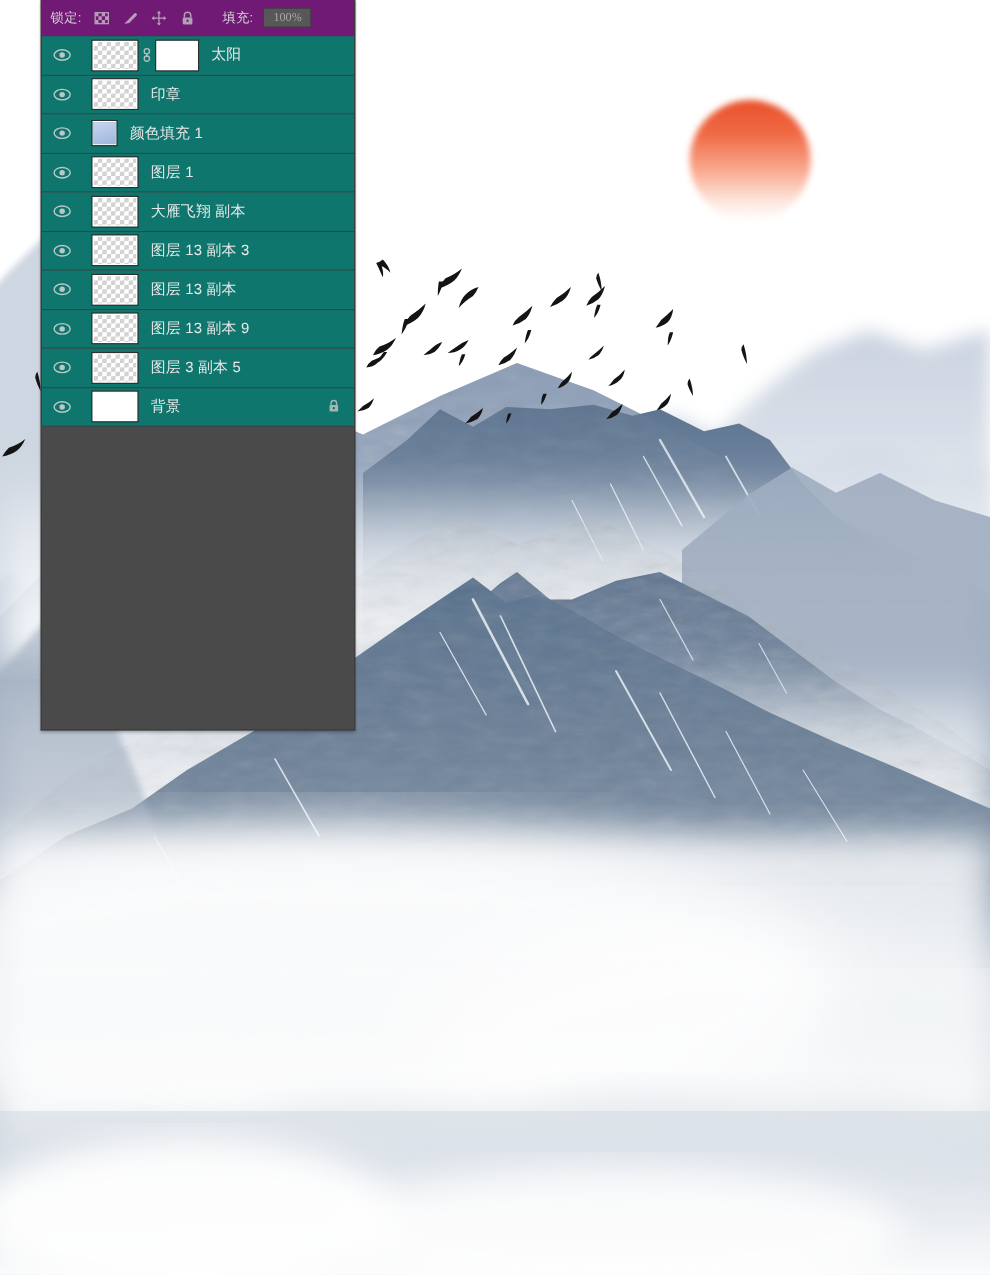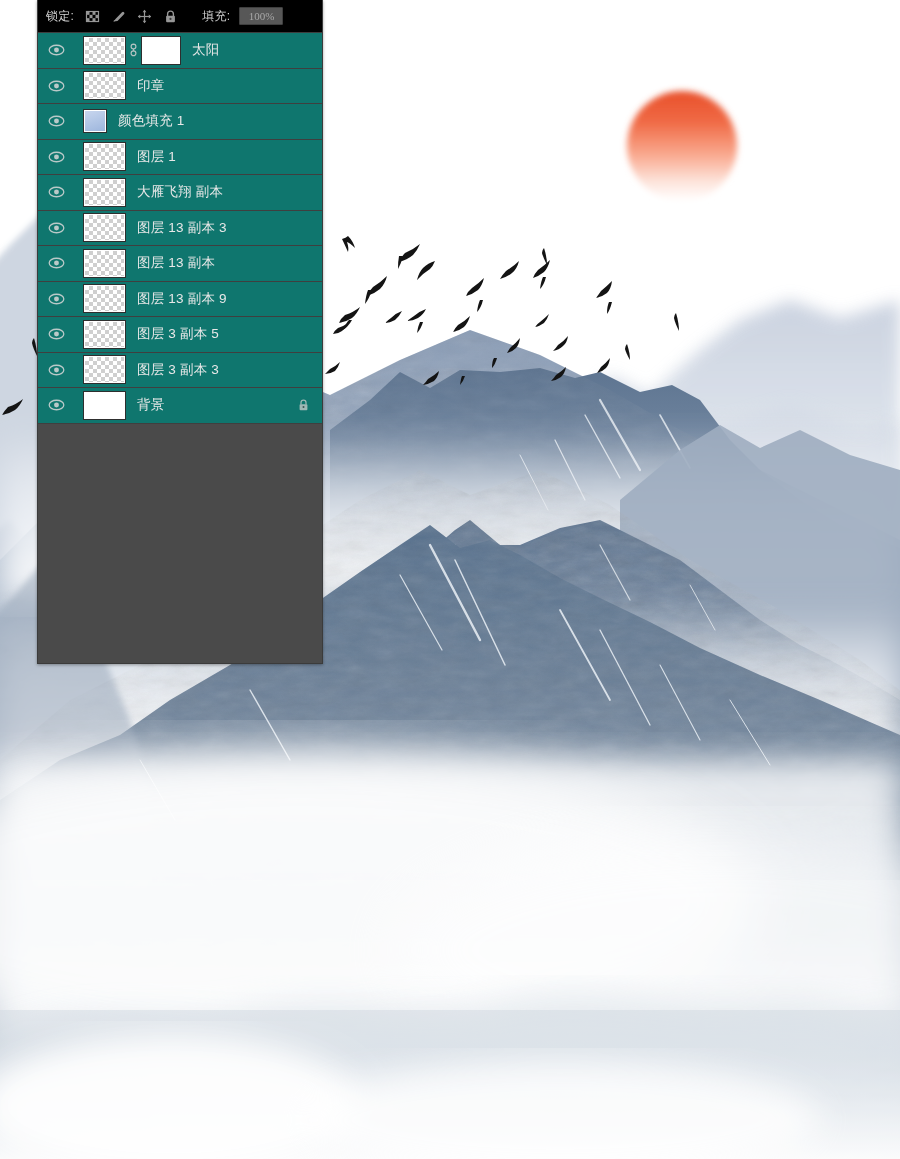--- a/index.html
+++ b/index.html
@@ -29,21 +29,21 @@
     border: 1px solid #3b3b3b;
     border-top: none;
     box-shadow: 0 1px 3px rgba(0,0,0,0.35);
     overflow: hidden;
   }
 
   
   #lock-bar {
     position: relative;
     height: 33px;
-    background: #000000;
+    background: #701a75;
     border-bottom: 1px solid #3d3d3d;
     display: flex;
     align-items: center;
     padding: 0 8px;
     gap: 2px;
   }
   #lock-bar .lbl {
     color: #d4d4d4;
     font-size: 12px;
     letter-spacing: 0.3px;
@@ -612,32 +612,20 @@
           <div class="layer-name">图层 3 副本 5</div>
         </div>
         <div class="layer-row">
           <div class="eye-cell">
             <svg class="eye-ico" viewBox="0 0 20 14">
               <ellipse cx="10" cy="7" rx="8.6" ry="5.6" fill="none" stroke="#d8d8d8" stroke-width="1.5"></ellipse>
               <circle cx="10" cy="7" r="2.9" fill="#d8d8d8"></circle>
             </svg>
           </div>
           <div class="thumb-wrap">
-            <div class="thumb thumb-pad"></div>
-          </div>
-          <div class="layer-name">图层 3 副本 3</div>
-        </div>
-        <div class="layer-row">
-          <div class="eye-cell">
-            <svg class="eye-ico" viewBox="0 0 20 14">
-              <ellipse cx="10" cy="7" rx="8.6" ry="5.6" fill="none" stroke="#d8d8d8" stroke-width="1.5"></ellipse>
-              <circle cx="10" cy="7" r="2.9" fill="#d8d8d8"></circle>
-            </svg>
-          </div>
-          <div class="thumb-wrap">
             <div class="thumb thumb-pad solid-white"></div>
           </div>
           <div class="layer-name italic">背景</div>
           <span class="row-lock"><svg viewBox="0 0 13 15" width="13" height="15">
               <path d="M4 6.4 V4.6 a2.5 2.5 0 0 1 5 0 V6.4" fill="none" stroke="#cfcfcf" stroke-width="1.25"></path>
               <rect x="2.6" y="6.2" width="7.8" height="6" rx="0.9" fill="#cfcfcf"></rect>
               <circle cx="6.5" cy="9.1" r="1" fill="#4a4a4a"></circle>
             </svg></span>
         </div>
       </div>

